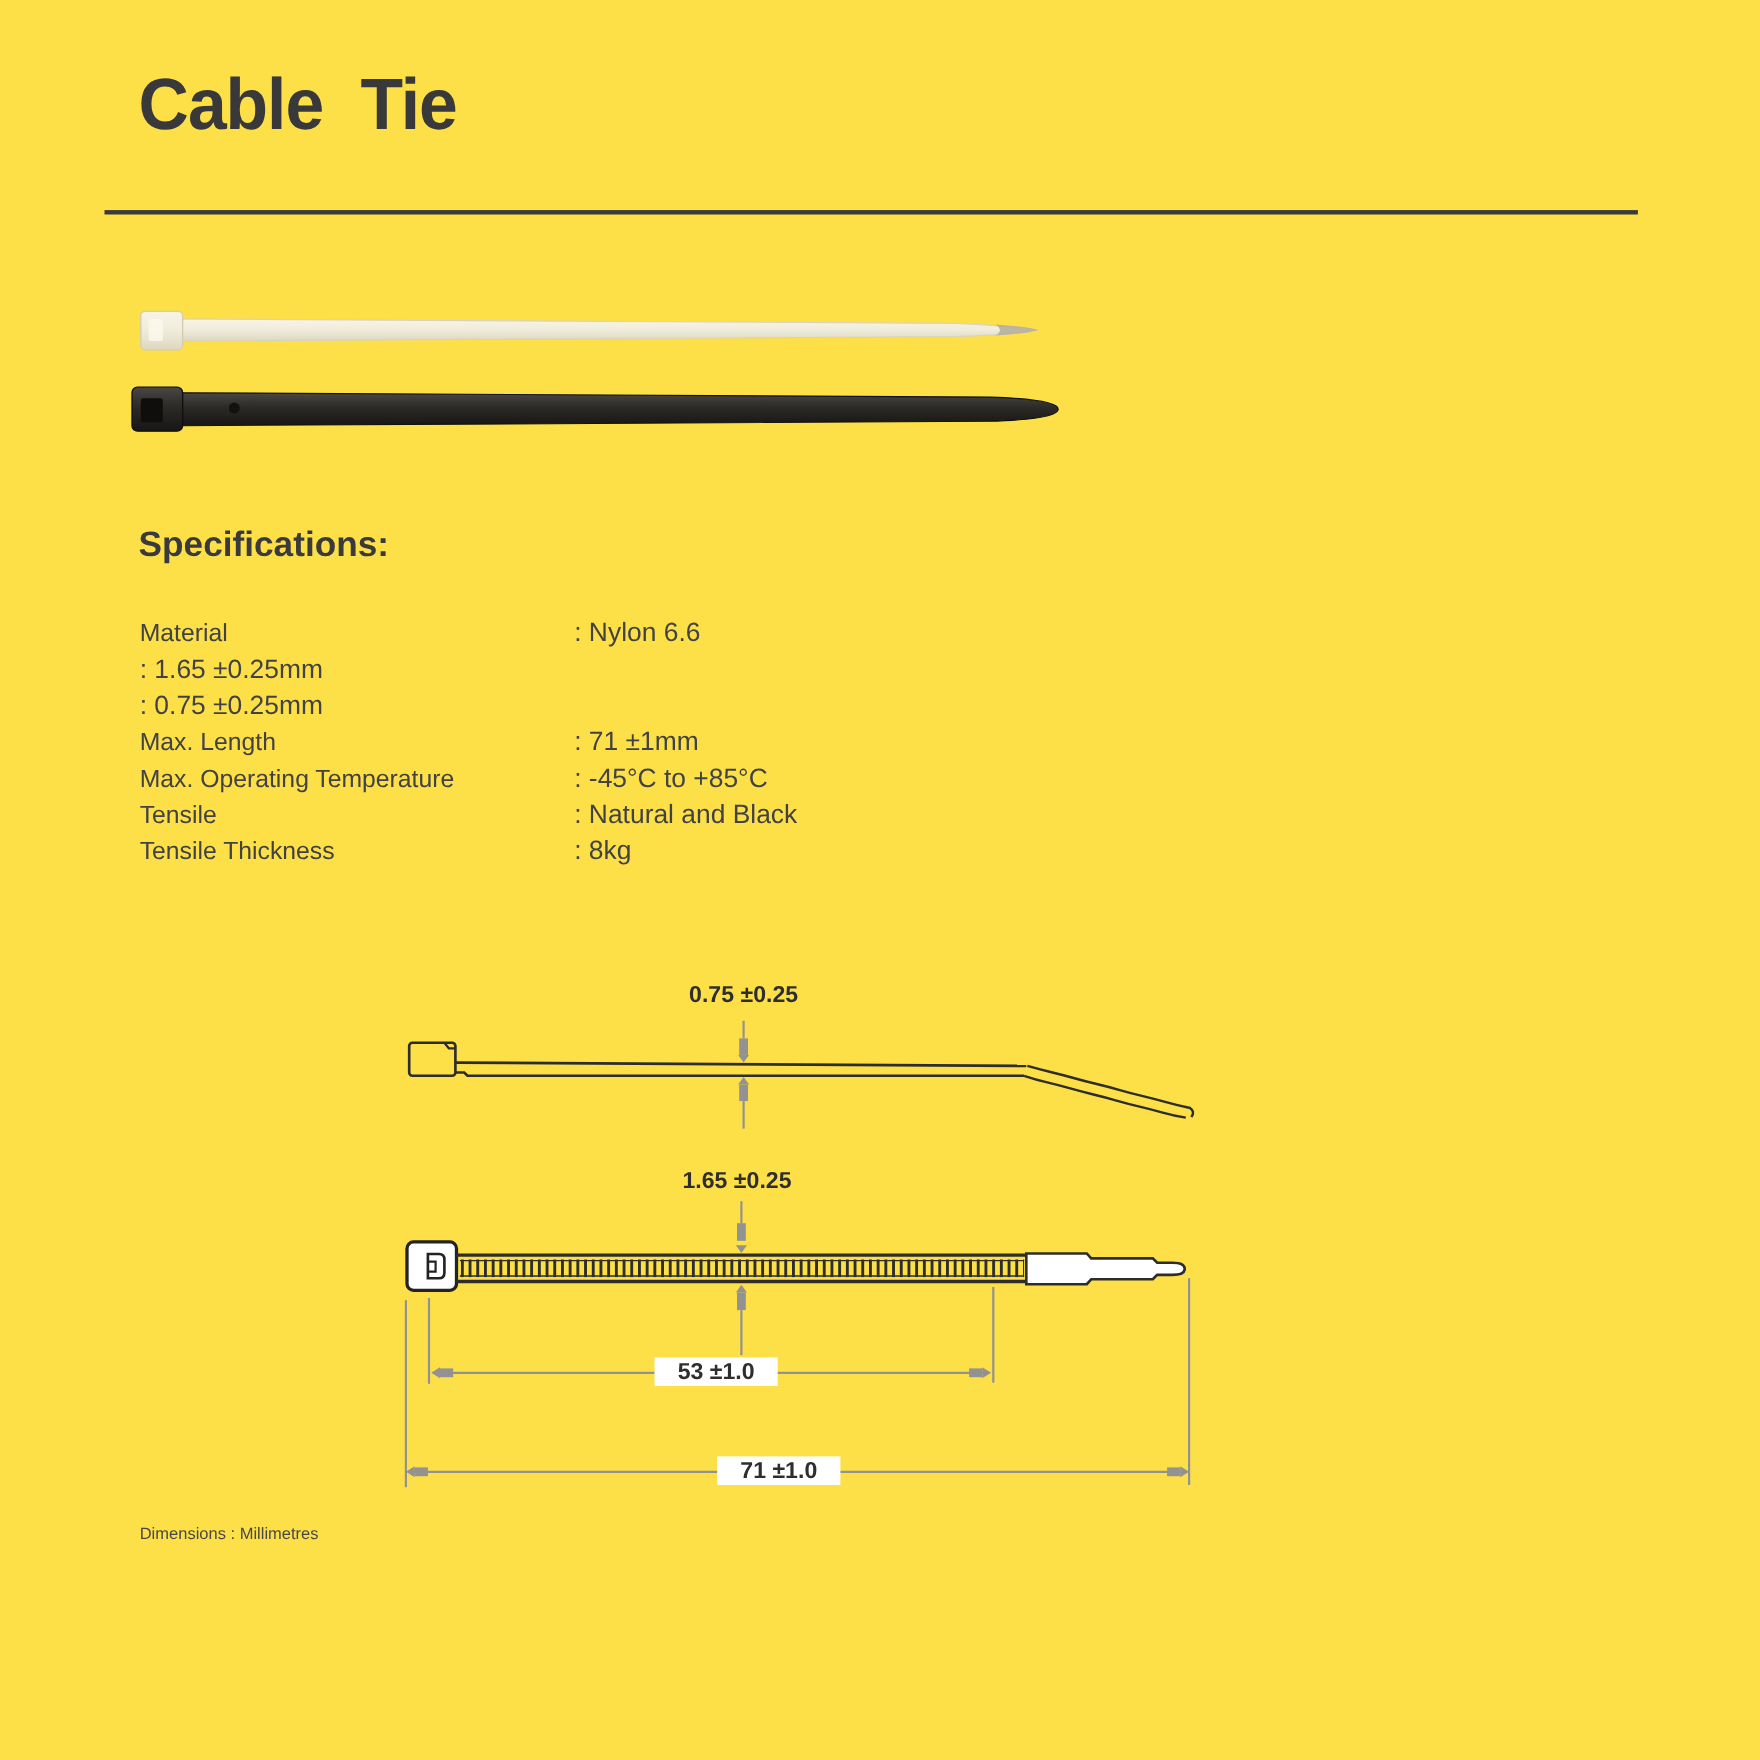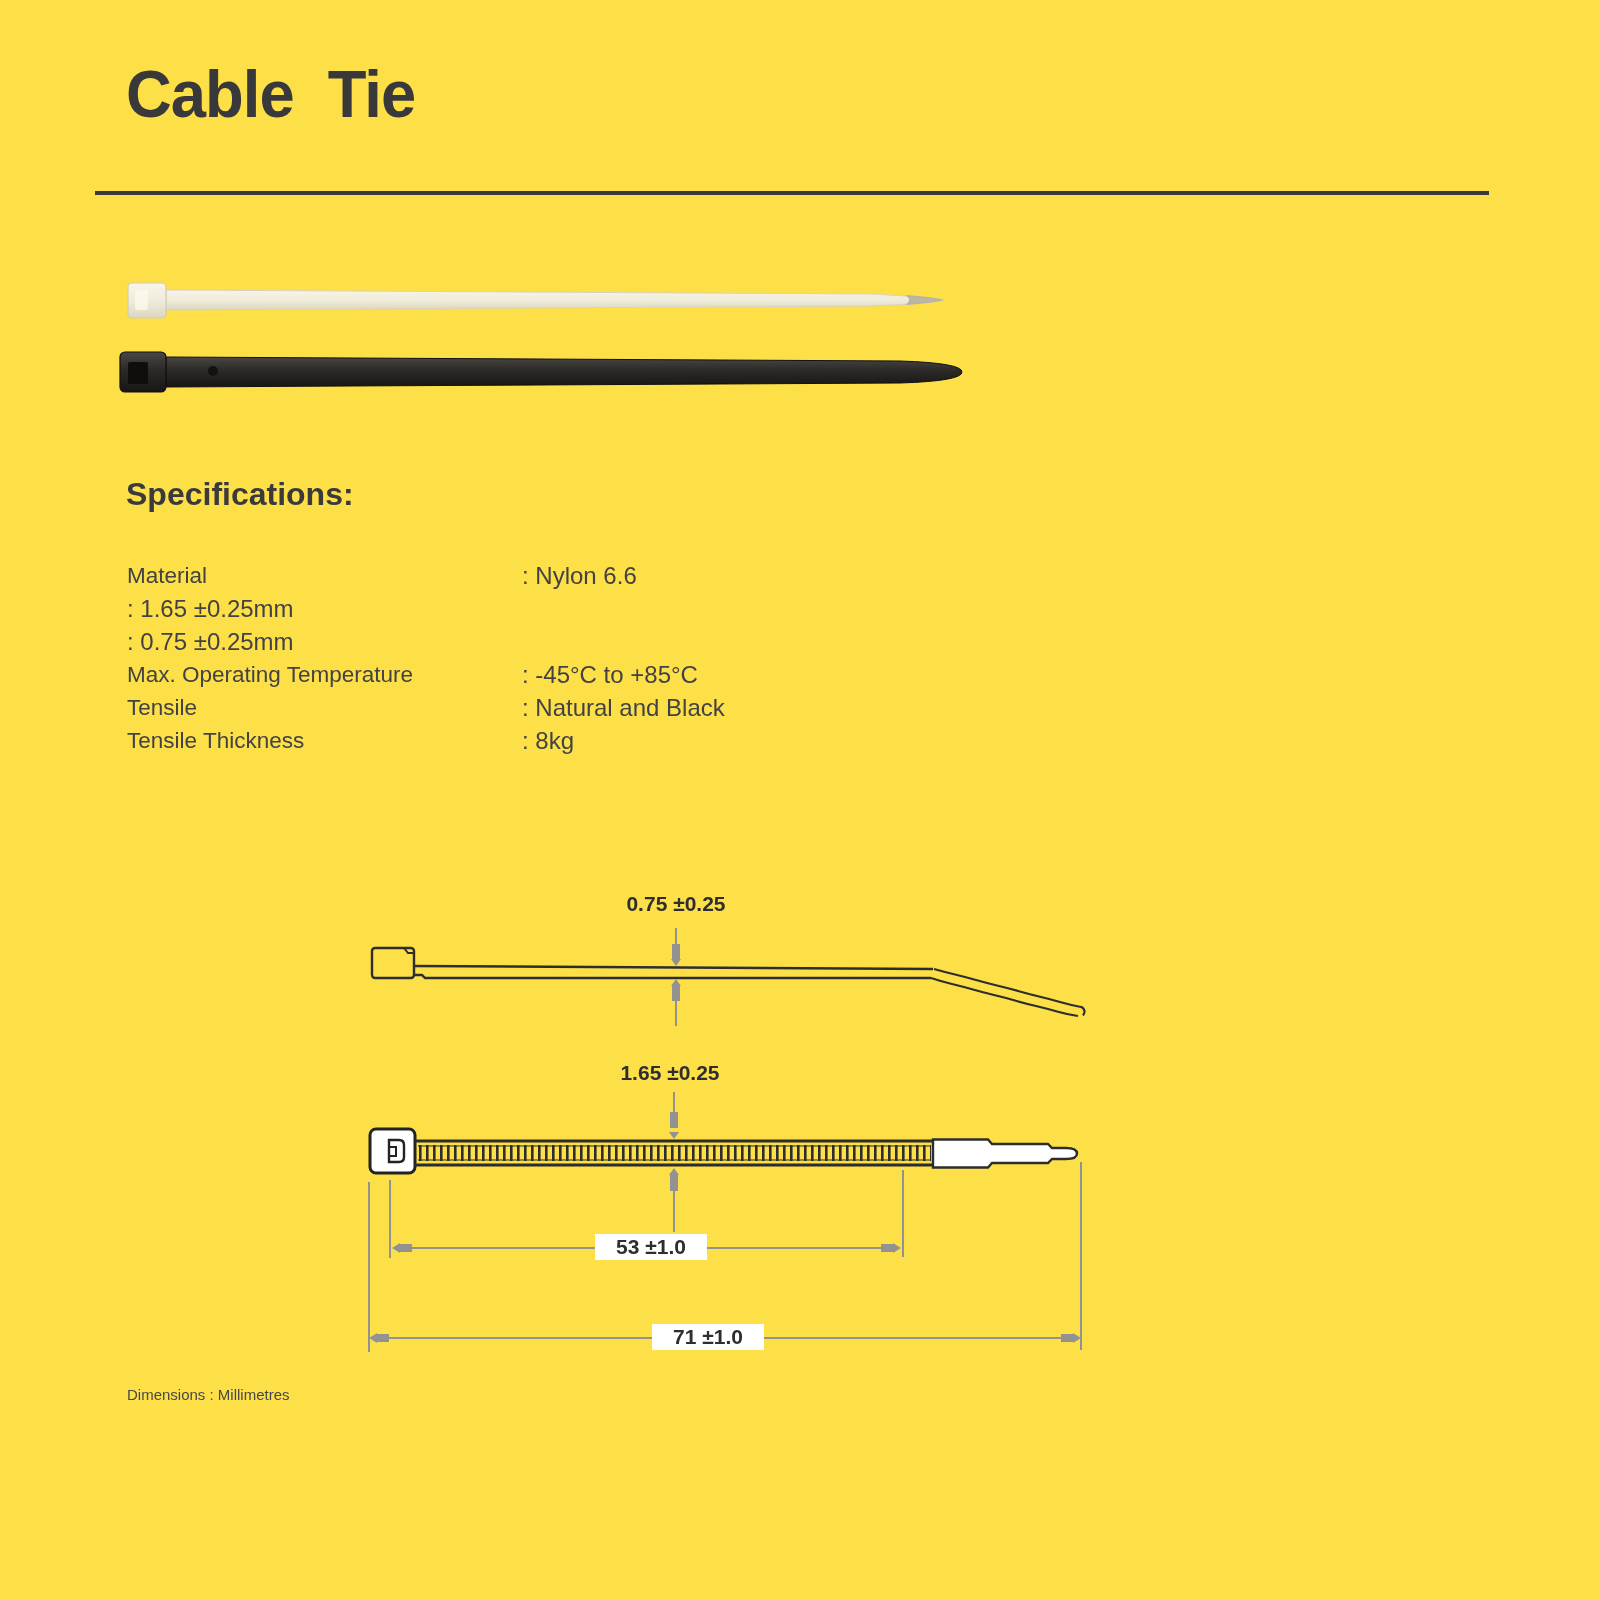--- a/index.html
+++ b/index.html
@@ -129,20 +129,24 @@
       <div class="spec-label">Material</div>
       <div class="spec-value">: Nylon 6.6</div>
     </div>
     <div class="spec-row">
       <div class="spec-value">: 1.65 ±0.25mm</div>
     </div>
     <div class="spec-row">
       <div class="spec-value">: 0.75 ±0.25mm</div>
     </div>
     <div class="spec-row">
+      <div class="spec-label">Max. Length</div>
+      <div class="spec-value">: 71 ±1mm</div>
+    </div>
+    <div class="spec-row">
       <div class="spec-label">Max. Operating Temperature</div>
       <div class="spec-value">: -45°C to +85°C</div>
     </div>
     <div class="spec-row">
       <div class="spec-label">Tensile</div>
       <div class="spec-value">: Natural and Black</div>
     </div>
     <div class="spec-row">
       <div class="spec-label">Tensile Thickness</div>
       <div class="spec-value">: 8kg</div>

